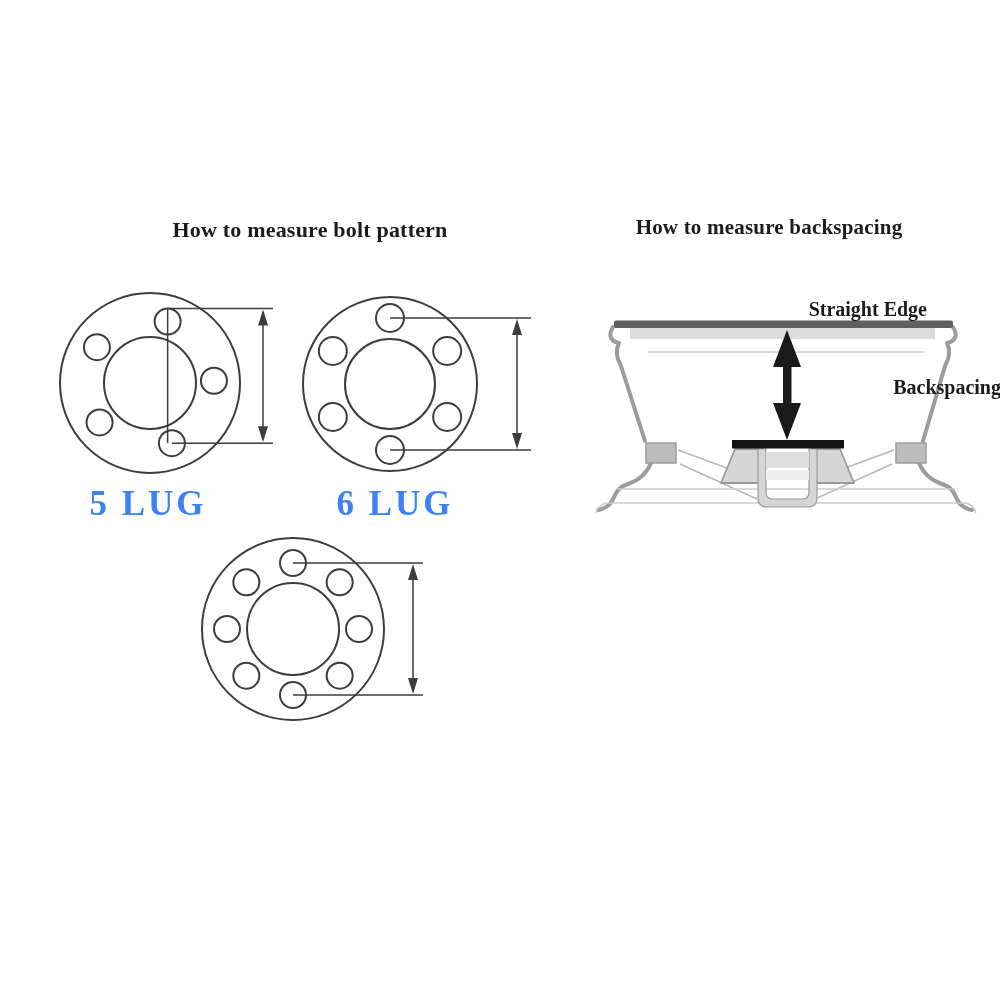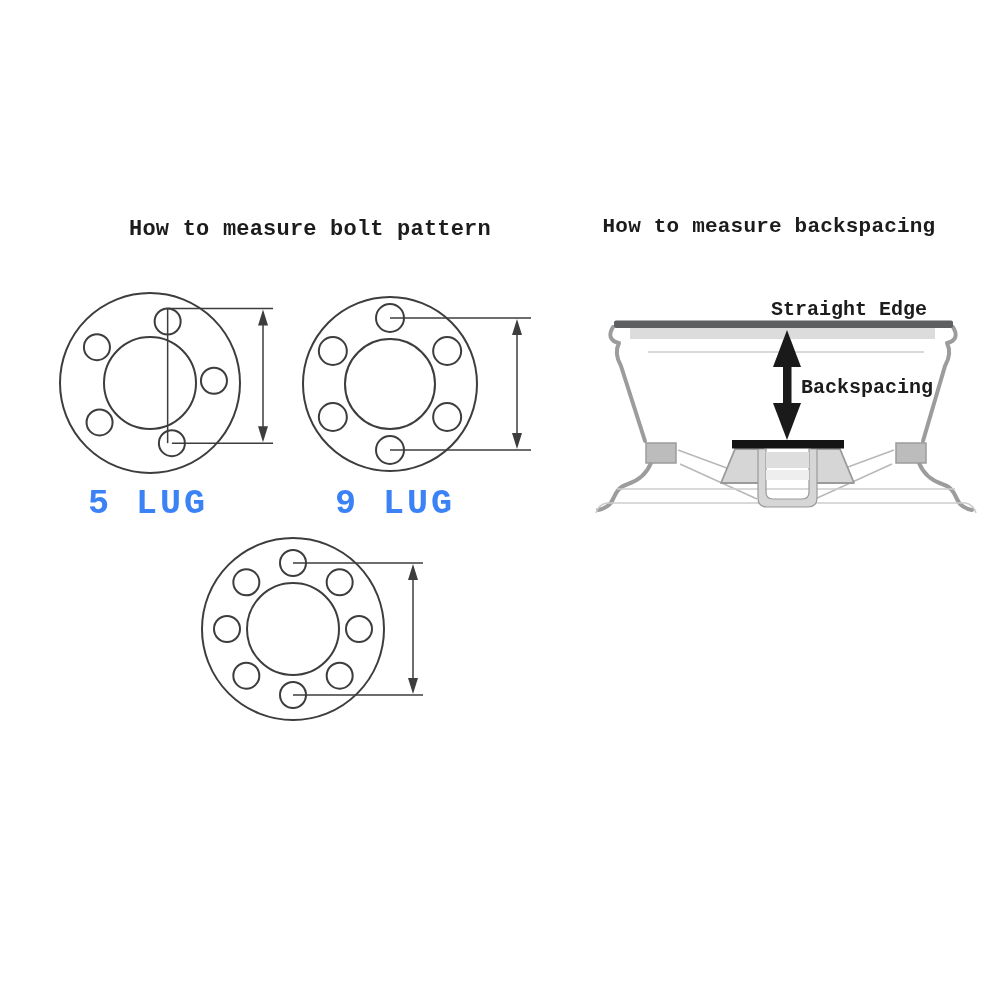--- a/index.html
+++ b/index.html
@@ -3,21 +3,21 @@
 <meta charset="utf-8">
 <style>
   html,body{margin:0;padding:0;}
   body{background:#888;}
   .canvas{
     position:relative;
     width:1000px;height:1000px;
     margin:0 auto;
     background:var(--canvas-bg,#fff);
     overflow:hidden;
-    font-family:Liberation Mono, monospace;
+    font-family:Liberation Serif, serif;
   }
   svg.layer{position:absolute;left:0;top:0;}
   .title{
     position:absolute;
     text-align:center;
     font-size:22px;
     font-weight:700;
     color:var(--text,#1c1c1c);
     letter-spacing:.2px;
   }
@@ -31,21 +31,21 @@
     letter-spacing:3px;
     color:#3b82f6;
   }
   .anno{
     position:absolute;
     font-size:20px;
     font-weight:700;
     color:var(--text,#1c1c1c);
   }
   .anno.straight-edge{left:767px;top:298px;width:160px;text-align:right;}
-  .anno.backspacing{left:801px;top:376px;width:200px;text-align:left;}
+  .anno.backspacing{left:801px;top:376px;width:200px;text-align:right;}
   
   .rim-stroke{stroke:var(--rim-line,#9c9c9c);fill:none;stroke-width:4;stroke-linecap:round;stroke-linejoin:round;}
   .rim-block{fill:var(--rim-fill,#bcbcbc);stroke:var(--rim-line,#9c9c9c);stroke-width:1.5;}
   .light-line{stroke:var(--rim-light-line,#c9c9c9);stroke-width:1.5;fill:none;}
   .spoke-line{stroke:#b8b8b8;stroke-width:1.5;fill:none;}
   .hub-wing{fill:var(--hub-fill,#d8d8d8);stroke:#9a9a9a;stroke-width:1.8;stroke-linejoin:round;}
   .hub-channel{fill:var(--hub-fill,#d8d8d8);stroke:#9a9a9a;stroke-width:1.2;fill-rule:evenodd;}
   .hub-shade{fill:#dedede;}
   .hub-shade2{fill:#eeeeee;}
   .pad{fill:var(--hub-pad,#141414);}
@@ -146,17 +146,17 @@
       <rect class="arrow" x="783" y="362" width="8.5" height="48"></rect>
       <polygon class="arrow" points="787,330 773,367 801,367"></polygon>
       <polygon class="arrow" points="787,440 773,403 801,403"></polygon>
     </g>
   </svg>
 
   <div class="title" style="left:80px;top:217px;width:460px;">How to measure bolt pattern</div>
   <div class="title right" style="left:571px;top:215px;width:396px;">How to measure backspacing</div>
 
   <div class="lug-label" style="left:28px;top:484px;">5 LUG</div>
-  <div class="lug-label" style="left:275px;top:484px;">9 LUG</div>
+  <div class="lug-label" style="left:275px;top:484px;">6 LUG</div>
 
   <div class="anno straight-edge">Straight Edge</div>
   <div class="anno backspacing">Backspacing</div>
 </div>
 
 </body></html>

